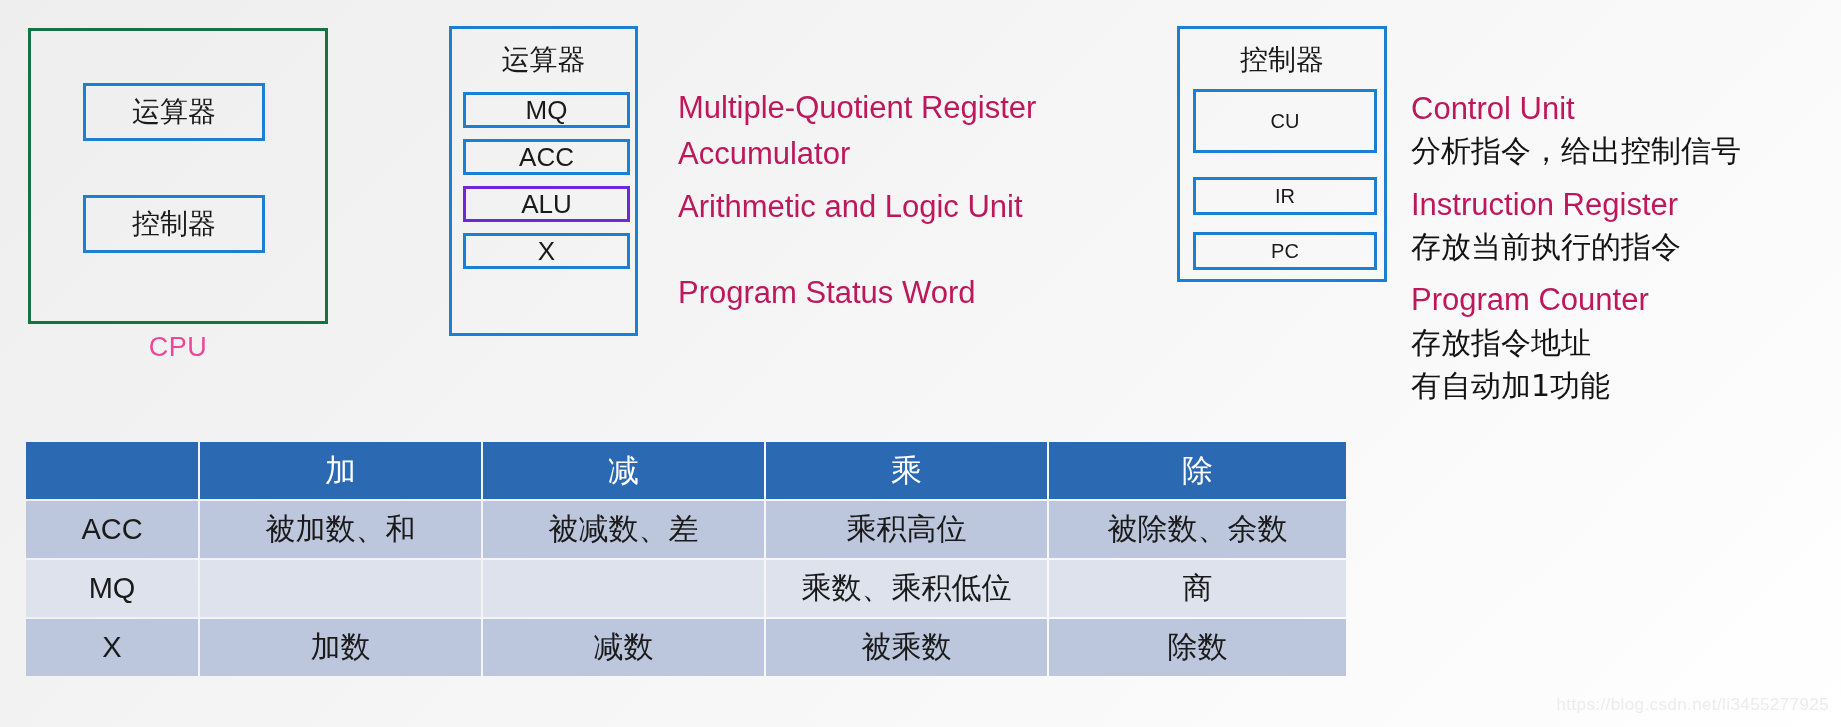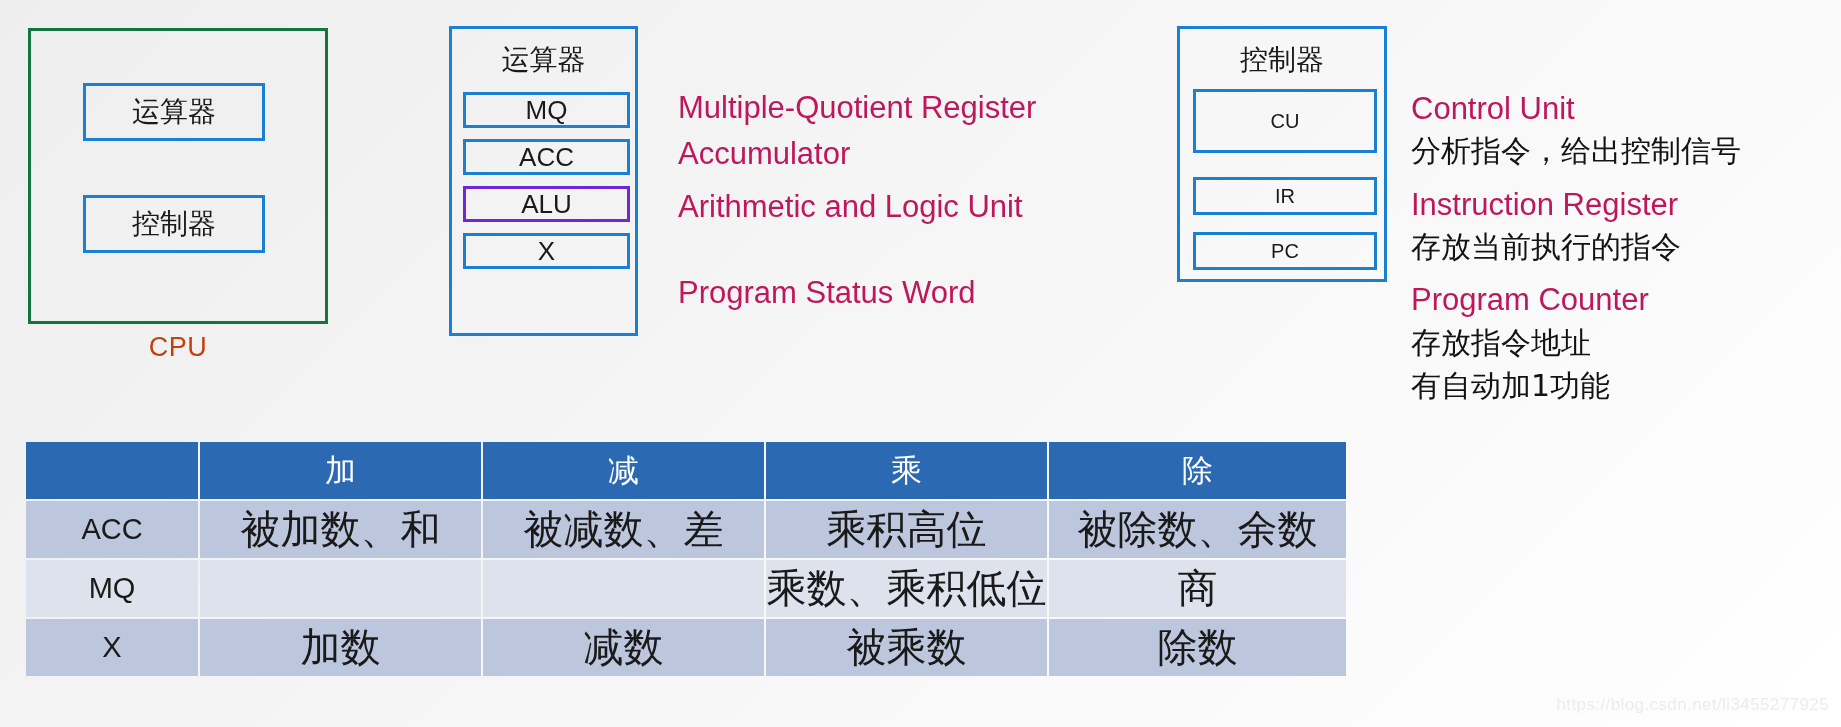--- a/index.html
+++ b/index.html
@@ -26,21 +26,21 @@
     left: 28px; top: 28px;
     width: 300px; height: 296px;
     border: 3px solid #14733f;
     box-sizing: border-box;
     background: transparent;
   }
   .cpu-label {
     left: 28px; top: 332px;
     width: 300px;
     text-align: center;
-    color: #c2410c;
+    color: #ec4899;
     font-size: 27px;
     letter-spacing: .5px;
   }
 
   .bluebox {
     border: 3px solid #1b7fd4;
     box-sizing: border-box;
     background: transparent;
     display: flex;
     align-items: center;
@@ -120,21 +120,21 @@
     border-collapse: separate;
     border-spacing: 2px;
     width: 1316px;
     table-layout: fixed;
   }
   .tbl th, .tbl td {
     padding: 0;
     height: 57px;
     text-align: center;
     vertical-align: middle;
-    font-size: 40px;
+    font-size: 30px;
     color: #1a1a1a;
     font-weight: normal;
     font-family: "DejaVu Sans", "Liberation Sans", sans-serif;
   }
   .tbl th {
     background: #2b69b2;
     color: #ffffff;
     font-size: 31px;
   }
   .row-a td { background: #bcc6dc; }

